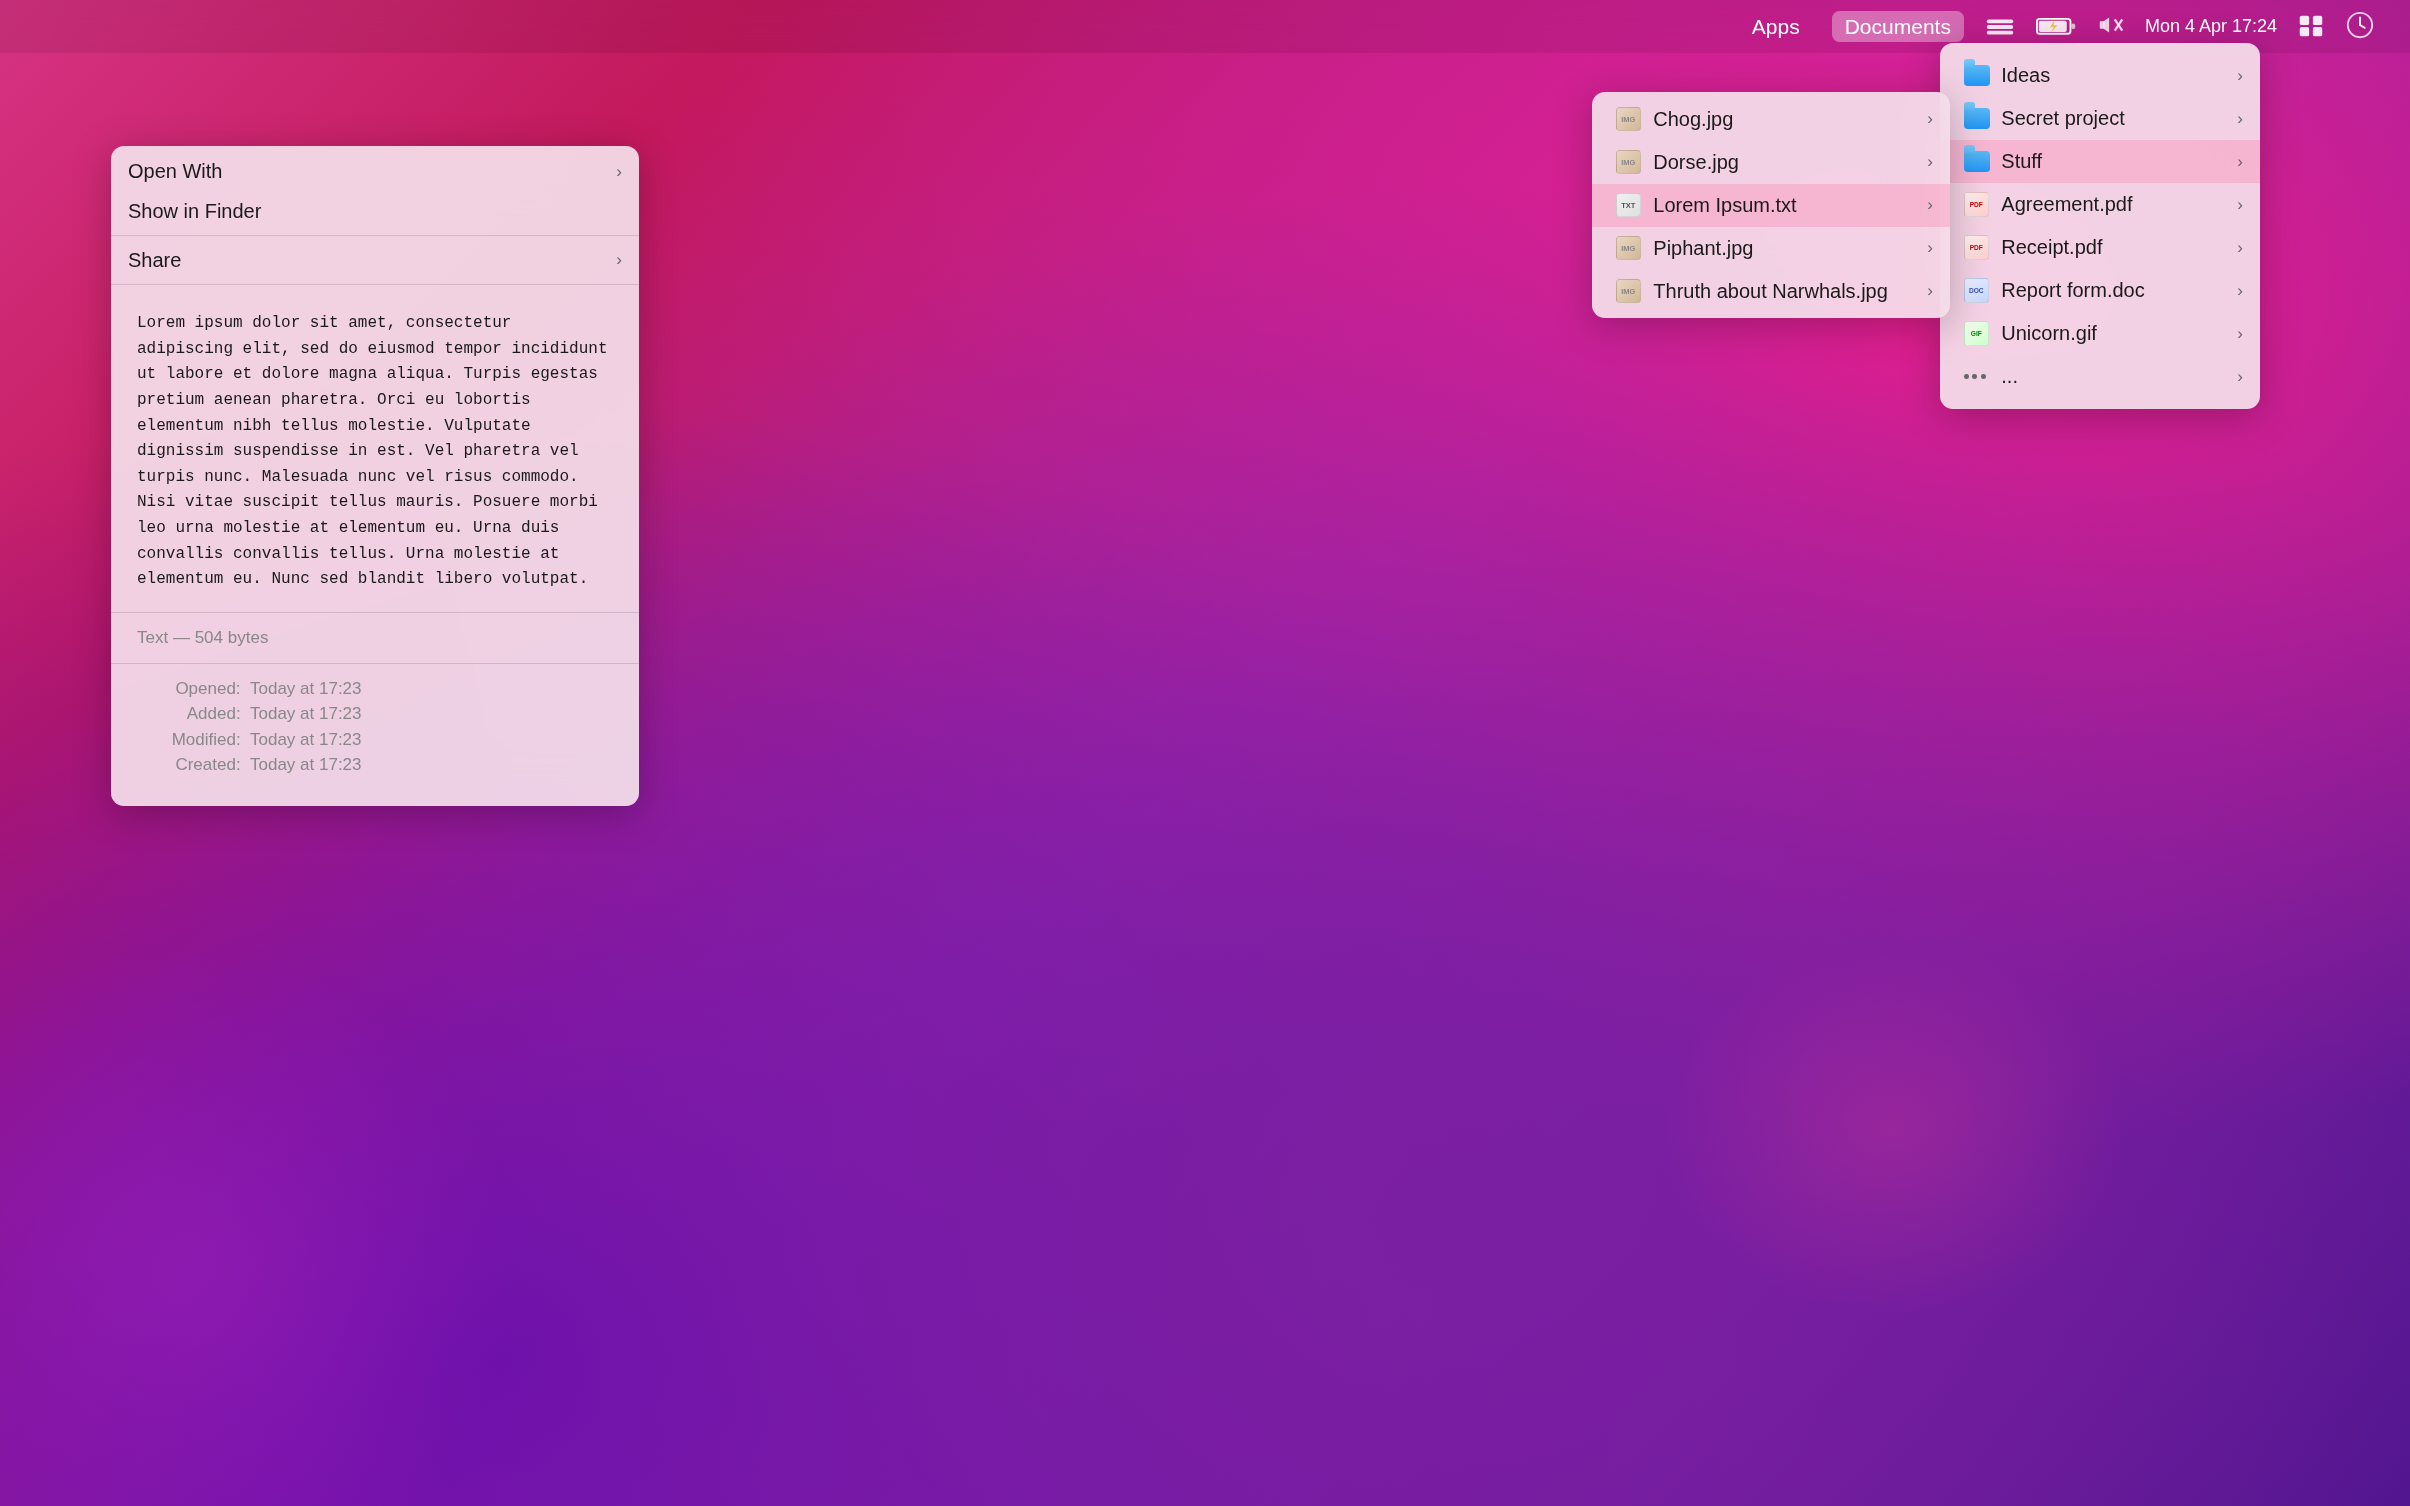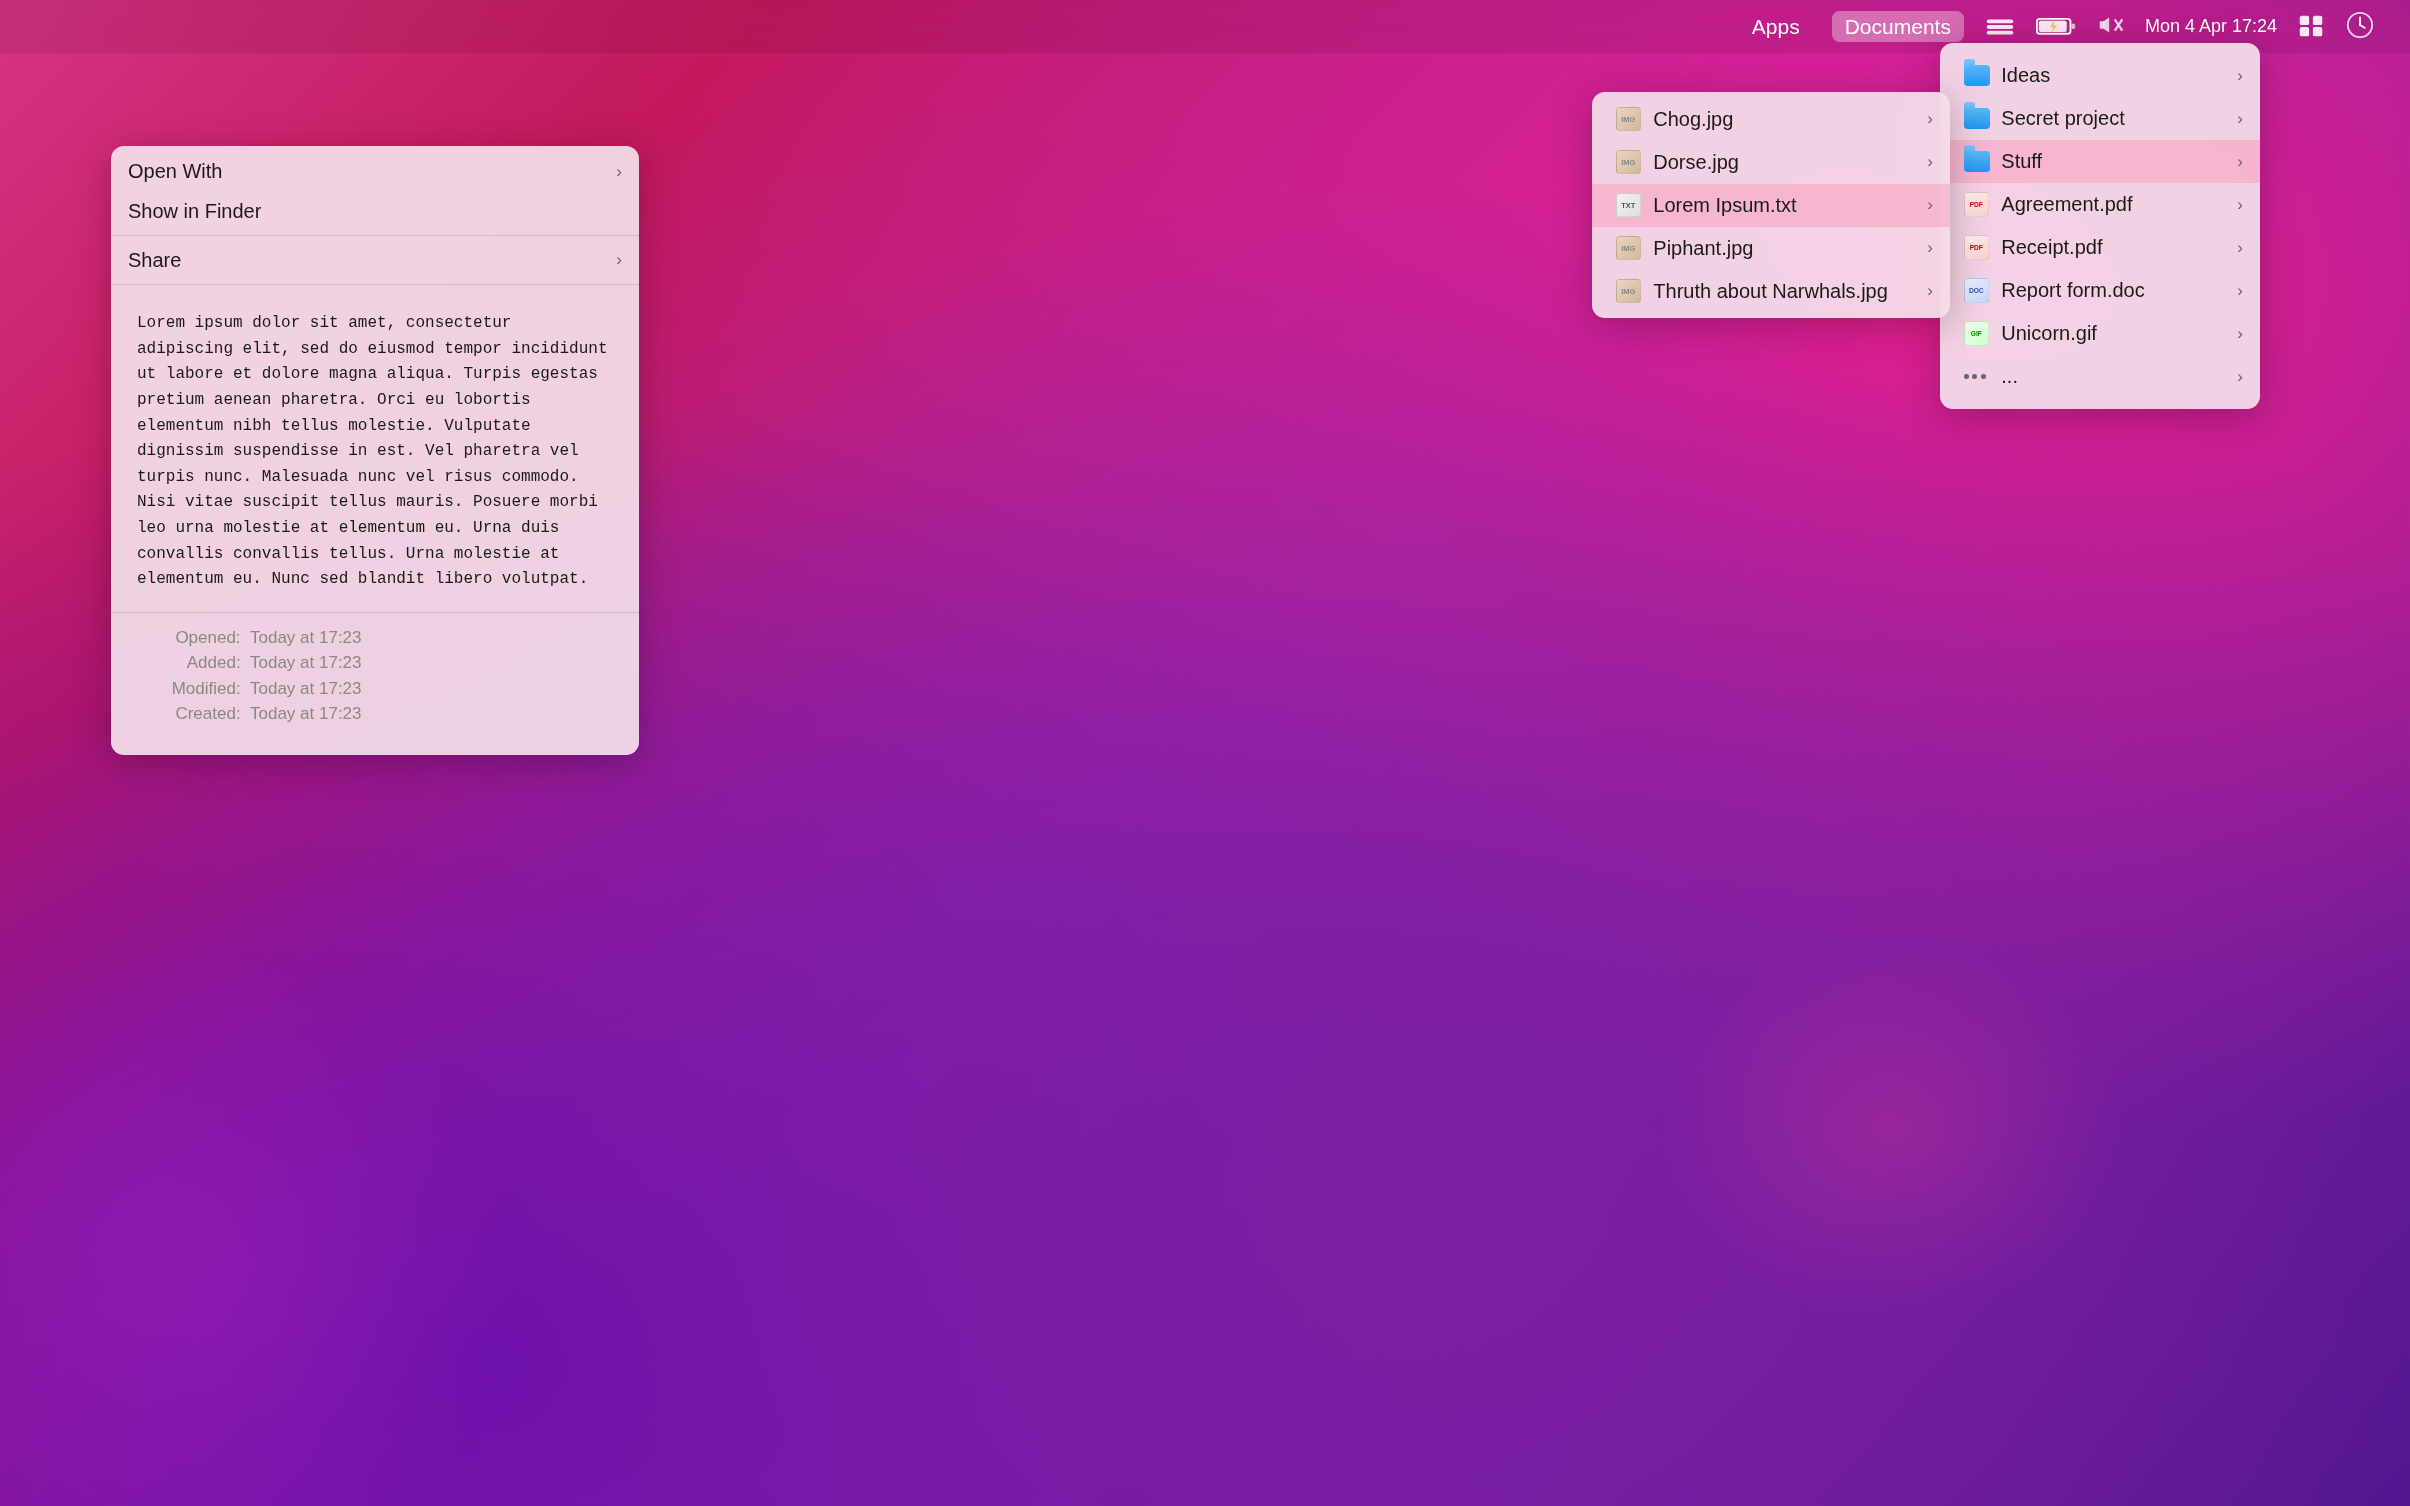--- a/index.html
+++ b/index.html
@@ -460,20 +460,25 @@
 
   <div class="menu-item">
     <span class="menu-item-label">Share</span>
     <span class="menu-arrow">›</span>
   </div>
 
   <div class="menu-separator"></div>
 
   <div class="preview-text">Lorem ipsum dolor sit amet, consectetur adipiscing elit, sed do eiusmod tempor incididunt ut labore et dolore magna aliqua. Turpis egestas pretium aenean pharetra. Orci eu lobortis elementum nibh tellus molestie. Vulputate dignissim suspendisse in est. Vel pharetra vel turpis nunc. Malesuada nunc vel risus commodo. Nisi vitae suscipit tellus mauris. Posuere morbi leo urna molestie at elementum eu. Urna duis convallis convallis tellus. Urna molestie at elementum eu. Nunc sed blandit libero volutpat.</div>
 
+  <div class="preview-meta">
+    <span class="preview-meta-type">
+      <span>Text</span> <span>—</span> <span>504 bytes</span>
+    </span>
+  </div>
 
   <div class="preview-dates">
     <div class="preview-date-row">
       <span class="preview-date-label">Opened:</span>
       <span class="preview-date-value">Today at 17:23</span>
     </div>
     <div class="preview-date-row">
       <span class="preview-date-label">Added:</span>
       <span class="preview-date-value">Today at 17:23</span>
     </div>

